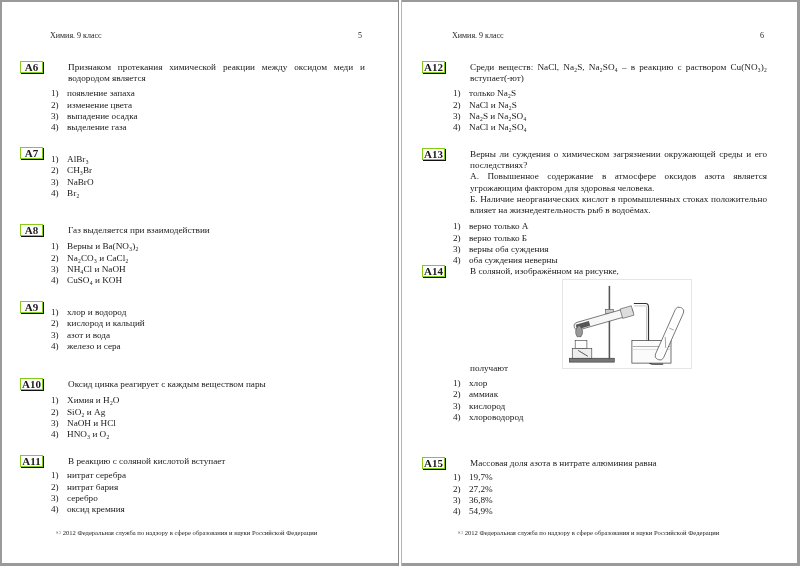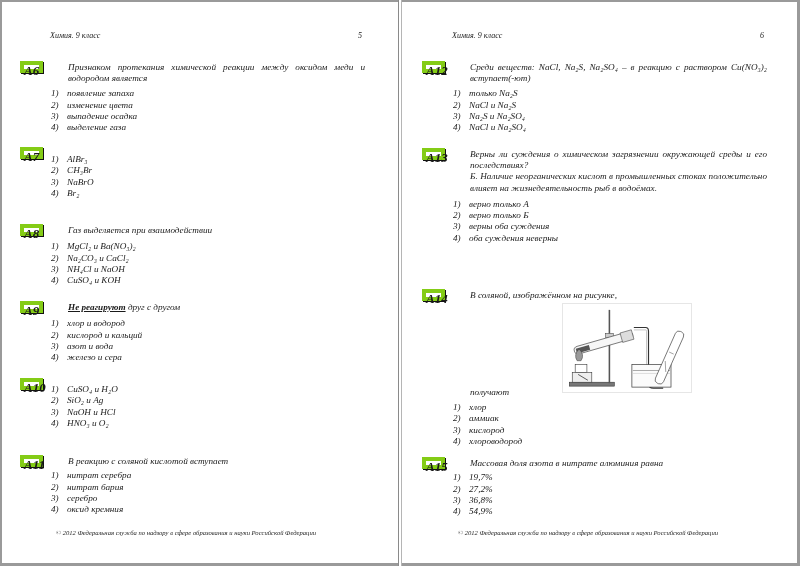--- a/index.html
+++ b/index.html
@@ -1,25 +1,25 @@
 <!DOCTYPE html>
 <html><head>
 <meta charset="utf-8">
 <style>
   * { box-sizing: border-box; margin: 0; padding: 0; }
   html, body { width: 800px; height: 566px; overflow: hidden; background: #ffffff; }
   body { font-family: "Liberation Serif", "DejaVu Serif", serif; color: #1a1a1a; position: relative; }
   .frame { position: absolute; left: 0; top: 0; width: 800px; height: 566px; border: 2px solid #9a9a9a; border-right-width: 3px; border-bottom-width: 3px; background: #fff; }
   .divider { position: absolute; left: 398px; top: 0; width: 4px; height: 566px; background: #fff; border-left: 1px solid #8a8a8a; border-right: 1px solid #b5b5b5; }
-  .page { position: absolute; top: 0; width: 398px; height: 566px; font-style: italic; }
+  .page { position: absolute; top: 0; width: 398px; height: 566px; }
   .page.left { left: 0; }
   .page.right { left: 402px; }
   .hdr { position: absolute; top: 31px; left: 50px; width: 312px; font-size: 8px; display: flex; justify-content: space-between; color: #222; }
   .task { position: absolute; left: 20px; width: 345px; font-size: 9.2px; line-height: 11.2px; }
-  .task .num { position: absolute; left: 0; top: -1px; width: 23px; height: 12px; border: 4px solid #84cc16; box-shadow: 1px 1px 0 #111; font-weight: bold; font-size: 13px; text-align: center; line-height: 11px; }
+  .task .num { position: absolute; left: 0; top: -1px; width: 23px; height: 12px; border: 1px solid #84cc16; box-shadow: 1px 1px 0 #111; font-weight: bold; font-size: 11px; text-align: center; line-height: 11px; }
   .task .q { margin-left: 48px; text-align: justify; }
   .task .q u b { font-weight: bold; }
   .task .opts { margin-left: 31px; margin-top: 4px; list-style: none; }
   .task .opts li { display: flex; height: 11.3px; }
   .task .opts li .n { width: 16px; }
   .task .para { text-align: justify; }
   .footer { position: absolute; top: 529px; left: 56px; font-size: 6.6px; color: #222; white-space: nowrap; }
   .figure { position: absolute; left: 140px; top: 13px; width: 130px; height: 90px; border: 1px solid #e6e6e6; }
   .figure svg { width: 100%; height: 100%; }
 </style>
@@ -78,40 +78,39 @@
         </li>
     </ul>
   </div>
 
   <div class="task" style="top:225px">
     <div class="num">A8</div>
     <div class="q">Газ выделяется при взаимодействии</div>
     <ul class="opts" style="margin-top:5px">
       <li>
           <span class="n">1)</span>
-          <span>MgCl₂ и Ba(NO₃)₂</span>
+          <span>Верны и Ba(NO₃)₂</span>
         </li>
       <li>
           <span class="n">2)</span>
           <span>Na₂CO₃ и CaCl₂</span>
         </li>
       <li>
           <span class="n">3)</span>
           <span>NH₄Cl и NaOH</span>
         </li>
       <li>
           <span class="n">4)</span>
           <span>CuSO₄ и KOH</span>
         </li>
     </ul>
   </div>
 
   <div class="task" style="top:302px">
     <div class="num">A9</div>
-    <div class="q"><u><b>Не реагируют</b></u> <span>друг с другом</span></div>
     <ul class="opts" style="margin-top:5px">
       <li>
           <span class="n">1)</span>
           <span>хлор и водород</span>
         </li>
       <li>
           <span class="n">2)</span>
           <span>кислород и кальций</span>
         </li>
       <li>
@@ -120,24 +119,25 @@
         </li>
       <li>
           <span class="n">4)</span>
           <span>железо и сера</span>
         </li>
     </ul>
   </div>
 
   <div class="task" style="top:379px">
     <div class="num">A10</div>
+    <div class="q">Оксид цинка реагирует с каждым веществом пары</div>
     <ul class="opts" style="margin-top:5px">
       <li>
           <span class="n">1)</span>
-          <span>CuSO₄ и H₂O</span>
+          <span>Химия и H₂O</span>
         </li>
       <li>
           <span class="n">2)</span>
           <span>SiO₂ и Ag</span>
         </li>
       <li>
           <span class="n">3)</span>
           <span>NaOH и HCl</span>
         </li>
       <li>
@@ -201,20 +201,21 @@
           <span class="n">4)</span>
           <span>NaCl и Na₂SO₄</span>
         </li>
     </ul>
   </div>
 
   <div class="task" style="top:149px">
     <div class="num">A13</div>
     <div class="q">
       <div class="para">Верны ли суждения о химическом загрязнении окружающей среды и его последствиях?</div>
+      <div class="para">А. Повышенное содержание в атмосфере оксидов азота является угрожающим фактором для здоровья человека.</div>
       <div class="para">Б. Наличие неорганических кислот в промышленных стоках положительно влияет на жизнедеятельность рыб в водоёмах.</div>
     </div>
     <ul class="opts" style="margin-top:5px">
       <li>
           <span class="n">1)</span>
           <span>верно только А</span>
         </li>
       <li>
           <span class="n">2)</span>
           <span>верно только Б</span>
@@ -223,21 +224,21 @@
           <span class="n">3)</span>
           <span>верны оба суждения</span>
         </li>
       <li>
           <span class="n">4)</span>
           <span>оба суждения неверны</span>
         </li>
     </ul>
   </div>
 
-  <div class="task" style="top:290px; height:150px">
+  <div class="task" style="top:266px; height:150px">
     <div class="num">A14</div>
     <div class="q">В соляной, изображённом на рисунке,</div>
     <div class="figure">
       <svg viewBox="0 0 130 90">
 
         <rect x="6" y="80" width="46" height="4" fill="#777" stroke="#333" stroke-width="0.6"></rect>
 
         <line x1="47" y1="6" x2="47" y2="81" stroke="#555" stroke-width="1.6"></line>
 
         <rect x="43" y="30" width="8" height="4" fill="#ccc" stroke="#333" stroke-width="0.5"></rect>

